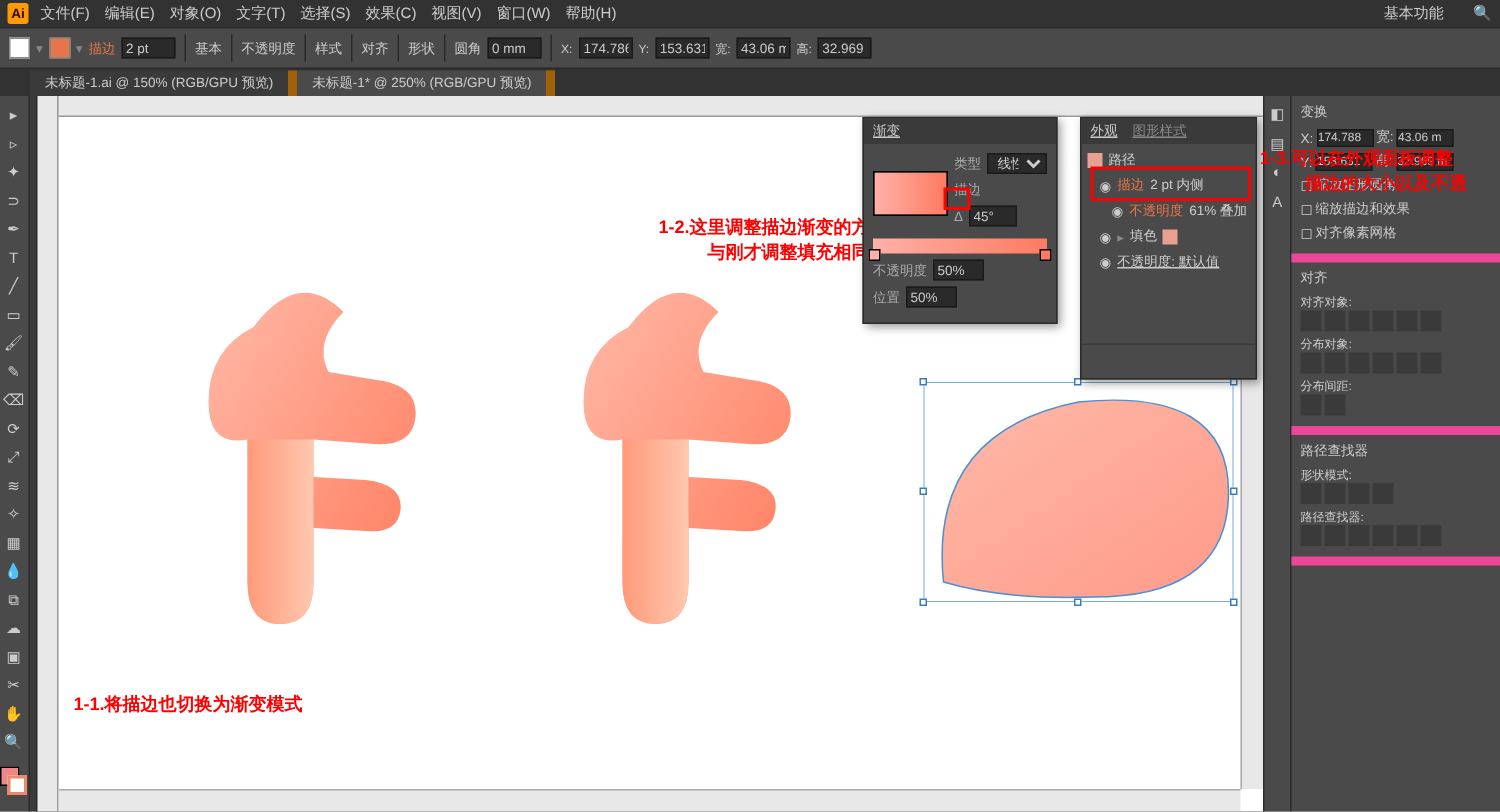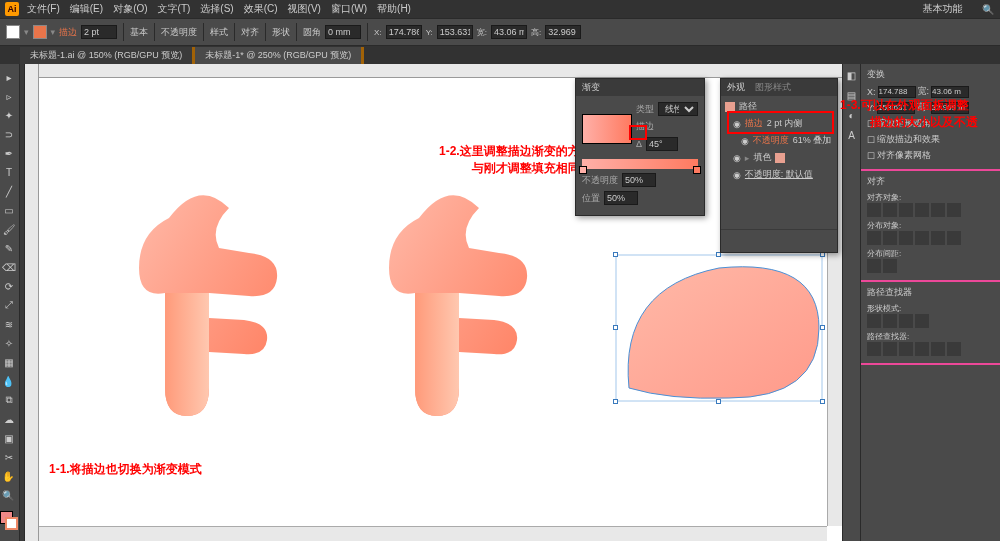--- a/index.html
+++ b/index.html
@@ -11,21 +11,21 @@
 .menubar .right { margin-left: auto; display: flex; gap: 20px; align-items: center; }
 
 .toolbar { height: 28px; background: #4a4a4a; border-top: 1px solid #2a2a2a; border-bottom: 1px solid #2a2a2a; display: flex; align-items: center; padding: 0 6px; font-size: 9px; color: #ccc; gap: 4px; }
 .toolbar .swatch { width: 14px; height: 14px; border: 1px solid #888; }
 .toolbar .sw-white { background: #fff; }
 .toolbar .sw-orange { background: #e8744a; }
 .toolbar input { background: #2a2a2a; color: #ccc; border: 1px solid #1a1a1a; font-size: 9px; width: 36px; height: 14px; padding: 0 2px; }
 .toolbar .sep { width: 1px; height: 18px; background: #2a2a2a; margin: 0 2px; }
 
 .tabbar { height: 18px; background: #323232; display: flex; align-items: flex-end; padding-left: 20px; font-size: 9px; }
-.tabbar .tab { background: #3a3a3a; color: #ccc; padding: 2px 10px; border-right: 3px solid #a16207; margin-top: 38px; }
+.tabbar .tab { background: #3a3a3a; color: #ccc; padding: 2px 10px; border-right: 6px solid #a16207; margin-top: 38px; }
 .tabbar .tab.active { background: #4a4a4a; }
 
 .workarea { position: absolute; top: 64px; left: 0; right: 0; bottom: 0; display: flex; }
 
 .toolbox { width: 20px; background: #4a4a4a; border-right: 1px solid #2a2a2a; display: flex; flex-direction: column; padding-top: 4px; gap: 1px; }
 .toolbox .tool { width: 18px; height: 18px; display: flex; align-items: center; justify-content: center; color: #ccc; font-size: 10px; cursor: pointer; }
 .toolbox .fillstroke { margin-top: 6px; width: 18px; height: 22px; position: relative; }
 .toolbox .fillstroke .fill { position: absolute; width: 13px; height: 13px; background: #e88; border: 1px solid #000; top: 0; left: 0; }
 .toolbox .fillstroke .stroke { position: absolute; width: 13px; height: 13px; background: #fff; border: 2px solid #e86; top: 6px; left: 5px; }
 .tool-collapse { width: 5px; background: #3a3a3a; border-right: 1px solid #2a2a2a; }
@@ -41,33 +41,33 @@
 
 .teardrop { position: absolute; left: 570px; top: 170px; width: 220px; height: 160px; }
 .teardrop svg { width: 100%; height: 100%; }
 .sel-handle { position: absolute; width: 5px; height: 5px; border: 1px solid #3a7abd; background: #fff; }
 
 .annotation { position: absolute; color: #ff0000; font-size: 12px; font-weight: 700; }
 .ann-red-box { position: absolute; border: 2px solid #ff0000; }
 
 .panel { position: absolute; background: #4a4a4a; border: 1px solid #2a2a2a; font-size: 9px; color: #ccc; box-shadow: 2px 2px 6px rgba(0,0,0,0.4); }
 .panel .hdr { background: #3a3a3a; padding: 2px 6px; display: flex; }
-.panel .hdr span.t { margin-right: 10px; }
+.panel .hdr span.t { margin-right: 10px; text-decoration: underline; }
 .panel .body { padding: 6px; }
 .panel .row { display: flex; align-items: center; gap: 4px; margin-bottom: 4px; }
 .panel label { color: #aaa; }
 .panel input, .panel select { background: #2a2a2a; color: #ccc; border: 1px solid #1a1a1a; font-size: 9px; height: 14px; padding: 0 2px; }
 .panel .grad-preview { width: 50px; height: 30px; background: linear-gradient(90deg, #ffb0a8, #ff7a60); border: 1px solid #000; }
 .panel .grad-bar { height: 10px; background: linear-gradient(90deg, #ffb0a8, #ff7a60); margin: 4px 0; position: relative; }
 .panel .grad-bar::before, .panel .grad-bar::after { content:''; position:absolute; bottom:-5px; width:6px; height:6px; border:1px solid #000; }
 .panel .grad-bar::before { left:-3px; background:#ffb0a8; }
 .panel .grad-bar::after { right:-3px; background:#ff7a60; }
 
 .rightdock { width: 140px; background: #4a4a4a; border-left: 1px solid #2a2a2a; display: flex; flex-direction: column; font-size: 9px; color: #ccc; }
-.rightdock .sec { border-bottom: 2px solid #ec4899; padding: 4px 6px; }
+.rightdock .sec { border-bottom: 6px solid #ec4899; padding: 4px 6px; }
 .rightdock .sec .title { color: #ccc; margin-bottom: 4px; }
 .rightdock .micro-row { display: flex; gap: 2px; margin-bottom: 3px; align-items: center; }
 .rightdock input { background: #2a2a2a; color: #ccc; border: 1px solid #1a1a1a; font-size: 8px; width: 38px; height: 12px; }
 .rightdock .iconbtn { width: 14px; height: 14px; background: #3a3a3a; display: inline-block; }
 
 .collapse-strip { width: 18px; background: #4a4a4a; border-left: 1px solid #2a2a2a; display: flex; flex-direction: column; gap: 6px; padding-top: 6px; align-items:center; }
 .collapse-strip .ic { width: 14px; height: 14px; color: #ccc; font-size: 10px; text-align:center; }
 
 .scrollbar-v { position: absolute; right: 0; top: 0; bottom: 15px; width: 15px; background: #e8e8e8; border-left: 1px solid #aaa; }
 .scrollbar-h { position: absolute; left: 0; right: 15px; bottom: 0; height: 15px; background: #e8e8e8; border-top: 1px solid #aaa; }

